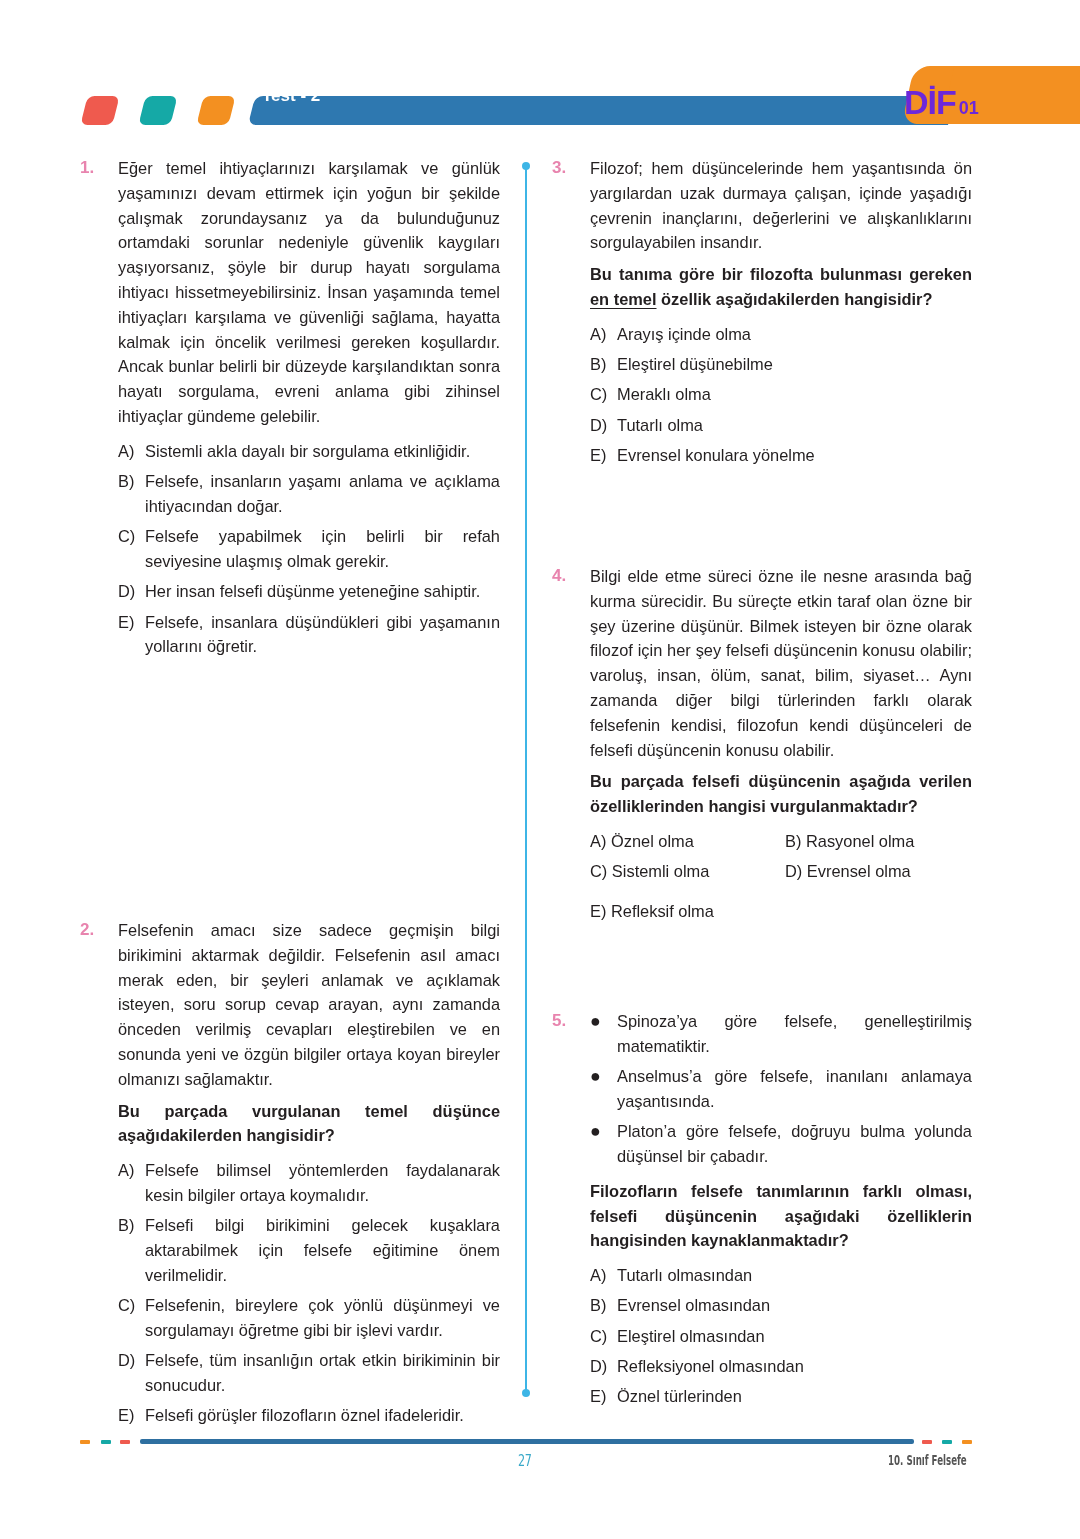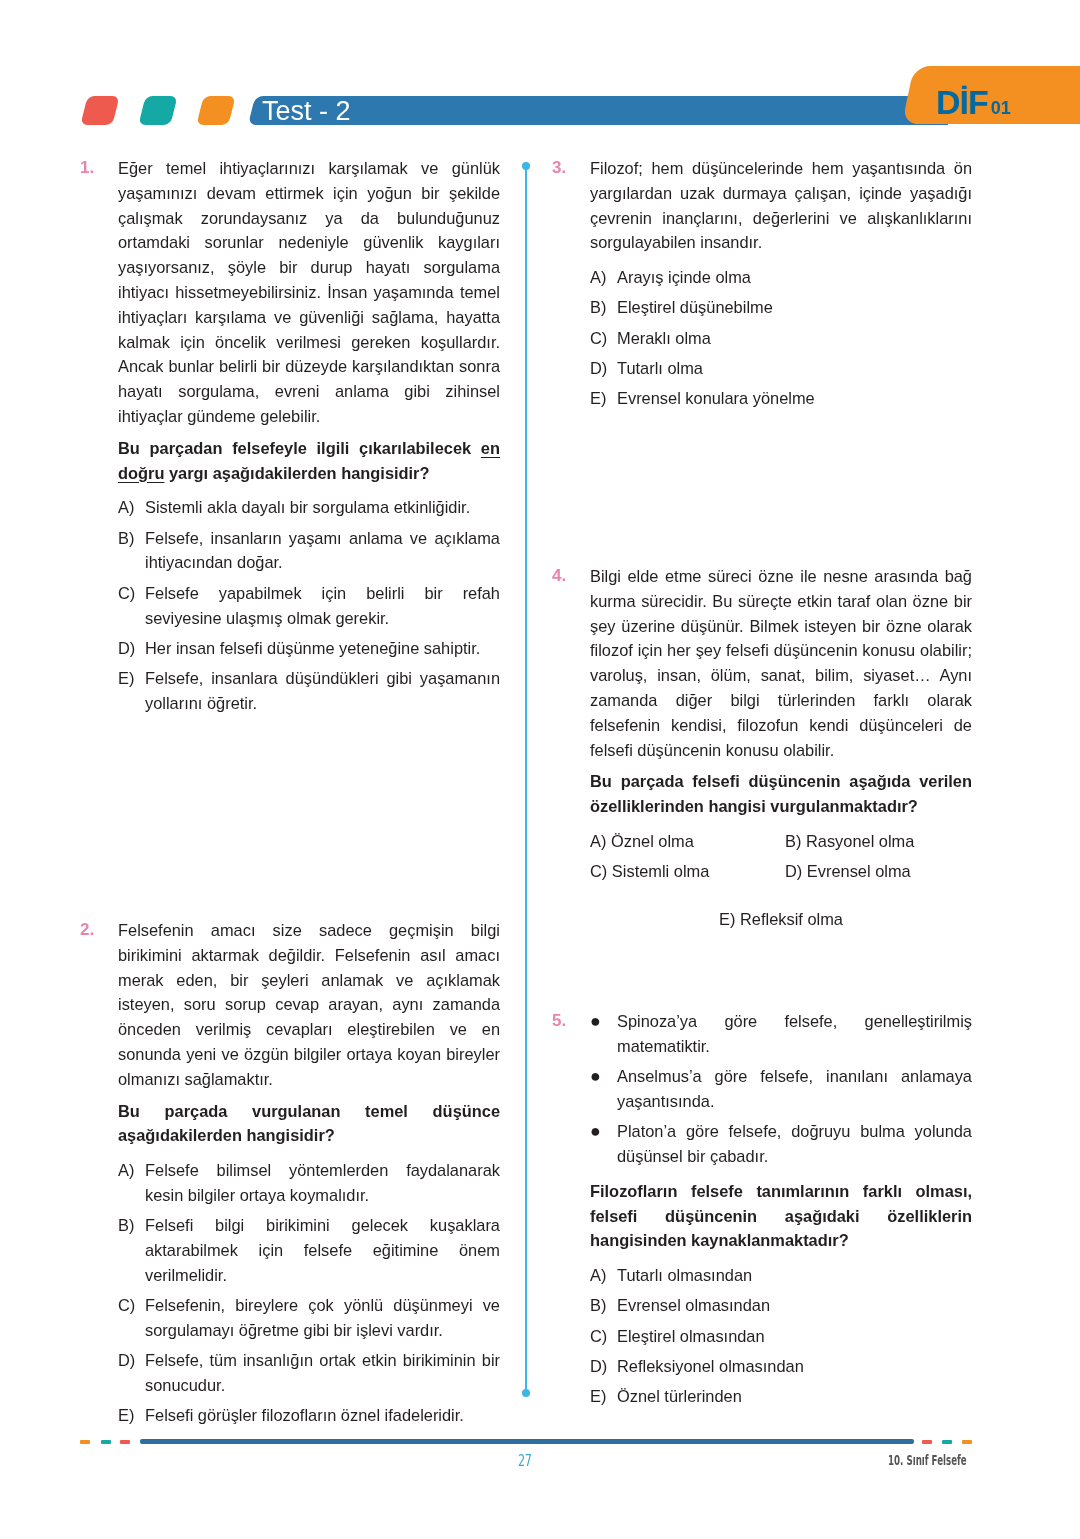--- a/index.html
+++ b/index.html
@@ -2,24 +2,24 @@
 <html><head>
 <meta charset="utf-8">
 <style>
   * { margin: 0; padding: 0; box-sizing: border-box; }
   html, body { width: 1080px; height: 1539px; background: #ffffff; }
   body { position: relative; font-family: "Liberation Sans", sans-serif; color: #231f20; overflow: hidden; }
 
   
   .hdr-pill { position: absolute; top: 96px; width: 32px; height: 29px; border-radius: 7px; transform: skewX(-14deg); }
   .hdr-bar { position: absolute; left: 248px; top: 96px; width: 700px; height: 29px; background: #2e78b0; border-radius: 8px 0 0 8px; transform: skewX(-14deg); transform-origin: left bottom; }
-  .hdr-title { position: absolute; left: 262px; top: 98px; font-size: 27px; font-weight: normal; color: #ffffff; line-height: 26px; }
+  .hdr-title { position: absolute; left: 262px; top: 83px; font-size: 17px; font-weight: bold; color: #ffffff; line-height: 26px; }
   .hdr-badge { position: absolute; left: 916px; top: 66px; width: 164px; height: 58px; background: #f39021; border-radius: 22px 0 0 0; }
   .hdr-badge::before { content: ""; position: absolute; left: -8px; top: 0; width: 40px; height: 58px; background: #f39021; border-radius: 16px 0 0 16px; transform: skewX(-12deg); }
-  .badge-text { position: absolute; left: 936px; top: 82px; color: #0369a1; font-weight: bold; font-size: 34px; line-height: 40px; letter-spacing: -1px; }
+  .badge-text { position: absolute; left: 904px; top: 82px; color: #6d28d9; font-weight: bold; font-size: 34px; line-height: 40px; letter-spacing: -1px; }
   .badge-num { font-size: 18px; letter-spacing: 0; margin-left: 3px; }
 
   
   .col { position: absolute; top: 156px; }
   .col-left { left: 80px; width: 420px; }
   .col-right { left: 552px; width: 420px; }
 
   .divider { position: absolute; left: 525px; top: 165px; width: 2px; height: 1228px; background: #3db5e6; }
   .divider-dot { position: absolute; left: 522px; width: 8px; height: 8px; border-radius: 50%; background: #3db5e6; }
 
@@ -28,21 +28,21 @@
   .q-body { margin-left: 38px; }
   .q-text { text-align: justify; }
   .q-stem { font-weight: bold; text-align: justify; margin-top: 7px; }
   .u { text-decoration: underline; text-underline-offset: 3px; }
   .opts { margin-top: 10px; }
   .opt { display: flex; margin-bottom: 5.5px; }
   .opt-letter { width: 27px; flex: 0 0 27px; }
   .opt-text { flex: 1; text-align: justify; }
 
   .opt-grid { margin-top: 10px; display: grid; grid-template-columns: 195px 195px; row-gap: 5.5px; }
-  .opt-center { text-align: center; margin-top: 23px; padding-right: 0; }
+  .opt-center { margin-top: 15px; padding-right: 0; }
 
   .bullets { }
   .bullet { display: flex; margin-bottom: 5.5px; }
   .bullet-dot { width: 27px; flex: 0 0 27px; font-size: 18px; line-height: 24.8px; }
   .bullet-text { flex: 1; text-align: justify; }
 
   
   .ft-dash { position: absolute; top: 1440px; width: 10px; height: 4px; border-radius: 1px; }
   .ft-line { position: absolute; left: 140px; top: 1439px; width: 774px; height: 5px; background: #2e6fa0; border-radius: 2px; }
   .page-num { position: absolute; left: 518px; top: 1451px; font-size: 16px; color: #3aa9c9; font-family: "DejaVu Sans", sans-serif; transform: scaleX(0.7); transform-origin: left top; letter-spacing: -0.5px; }
@@ -64,21 +64,20 @@
 <div class="divider"></div>
 <div class="divider-dot" style="top:162px;"></div>
 <div class="divider-dot" style="top:1389px;"></div>
 
 <div class="col col-left">
 
   <div class="q" style="top:0;">
     <div class="q-num">1.</div>
     <div class="q-body">
       <p class="q-text">Eğer temel ihtiyaçlarınızı karşılamak ve günlük yaşamınızı devam ettirmek için yoğun bir şekilde çalışmak zorundaysanız ya da bulunduğunuz ortamdaki sorunlar nedeniyle güvenlik kaygıları yaşıyorsanız, şöyle bir durup hayatı sorgulama ihtiyacı hissetmeyebilirsiniz. İnsan yaşamında temel ihtiyaçları karşılama ve güvenliği sağlama, hayatta kalmak için öncelik verilmesi gereken koşullardır. Ancak bunlar belirli bir düzeyde karşılandıktan sonra hayatı sorgulama, evreni anlama gibi zihinsel ihtiyaçlar gündeme gelebilir.</p>
-      <p class="q-stem"><span>Bu parçadan felsefeyle ilgili çıkarılabilecek </span><span class="u">en doğru</span><span> yargı aşağıdakilerden hangisidir?</span></p>
       <div class="opts">
         <div class="opt">
             <span class="opt-letter">A)</span>
             <span class="opt-text">Sistemli akla dayalı bir sorgulama etkinliğidir.</span>
           </div>
         <div class="opt">
             <span class="opt-letter">B)</span>
             <span class="opt-text">Felsefe, insanların yaşamı anlama ve açıklama ihtiyacından doğar.</span>
           </div>
         <div class="opt">
@@ -127,20 +126,21 @@
     </div>
   </div>
 </div>
 
 <div class="col col-right">
 
   <div class="q" style="top:0;">
     <div class="q-num">3.</div>
     <div class="q-body">
       <p class="q-text">Filozof; hem düşüncelerinde hem yaşantısında ön yargılardan uzak durmaya çalışan, içinde yaşadığı çevrenin inançlarını, değerlerini ve alışkanlıklarını sorgulayabilen insandır.</p>
+      <p class="q-stem"><span>Bu tanıma göre bir filozofta bulunması gereken </span><span class="u">en temel</span><span> özellik aşağıdakilerden hangisidir?</span></p>
       <div class="opts">
         <div class="opt">
             <span class="opt-letter">A)</span>
             <span class="opt-text">Arayış içinde olma</span>
           </div>
         <div class="opt">
             <span class="opt-letter">B)</span>
             <span class="opt-text">Eleştirel düşünebilme</span>
           </div>
         <div class="opt">

